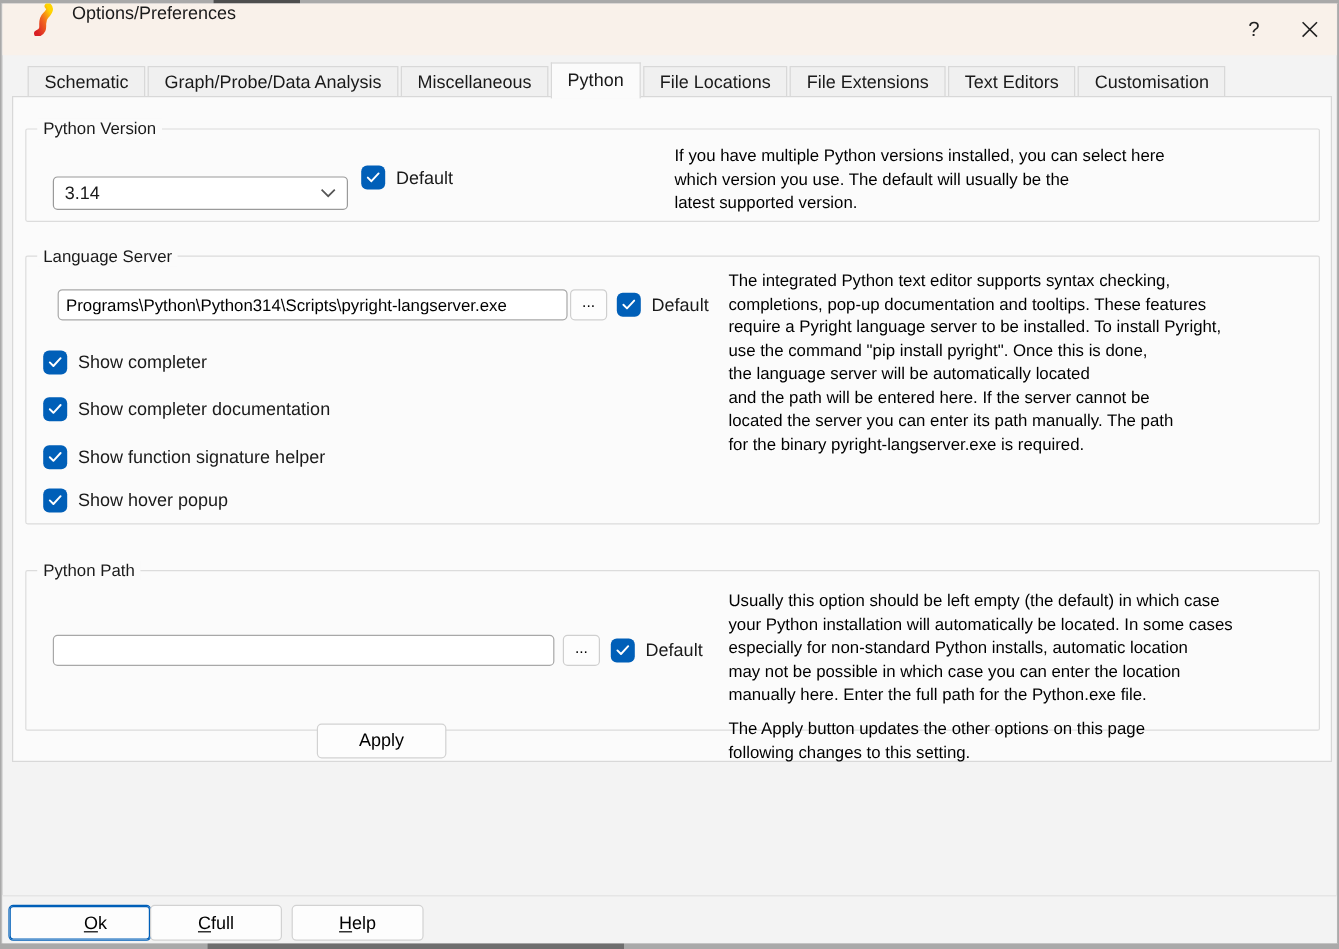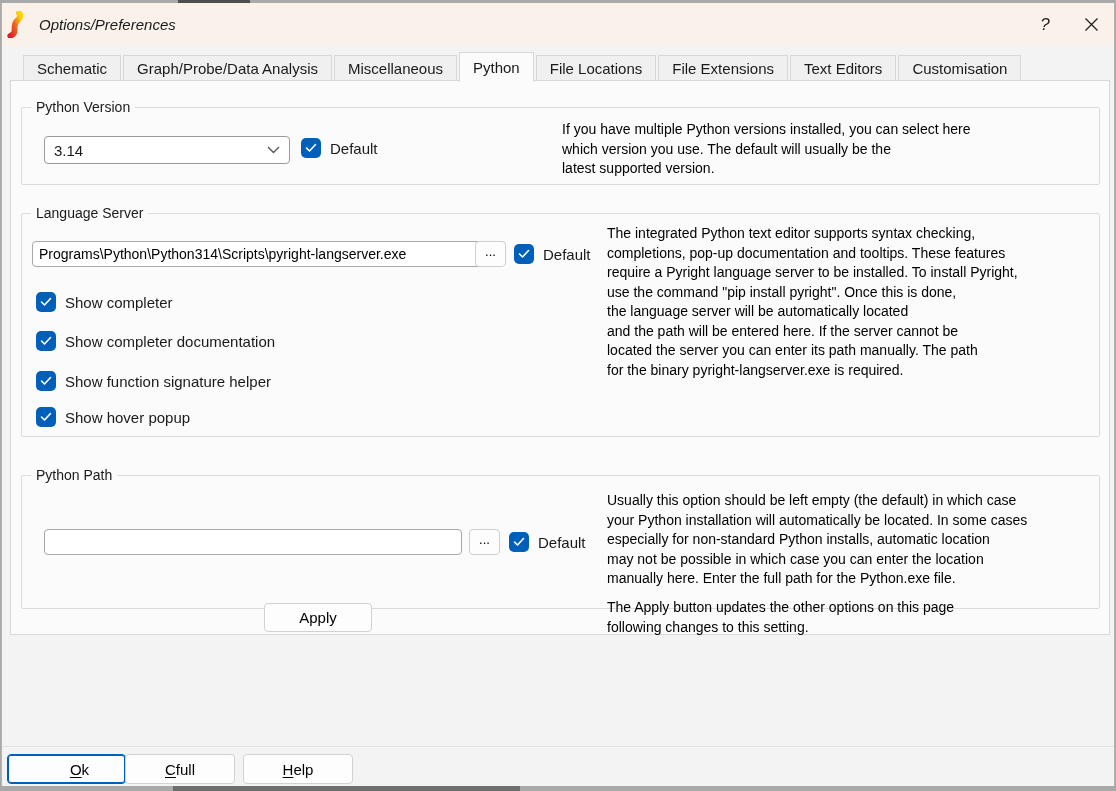--- a/index.html
+++ b/index.html
@@ -22,23 +22,22 @@
   .window{
     position:absolute;left:1px;right:1px;top:3px;bottom:5px;
     background:var(--dialog-bg);
     border:1px solid #b3b3b3;
     border-top:none;border-bottom:none;
   }
   
   .titlebar{
     position:absolute;left:0;right:0;top:0;height:43px;
     background:var(--titlebar);
-    display:flex;align-items:center;
-    padding-left:1px;
-    font-style:italic;
+    display:flex;align-items:flex-start;
+    padding-left:22px;
   }
   .app-icon{width:27px;height:27px;margin-right:9px;flex:0 0 auto;}
   .window-title{font-size:15px;color:#1a1a1a;}
   .titlebar-buttons{margin-left:auto;display:flex;align-items:stretch;height:100%;}
   .tb-btn{
     width:46px;height:100%;display:flex;align-items:center;justify-content:center;
     font-size:17px;color:#222;cursor:default;
   }
   .tb-btn.close svg{display:block;}
   
@@ -192,42 +191,42 @@
     <div class="tab">File Locations</div>
     <div class="tab">File Extensions</div>
     <div class="tab">Text Editors</div>
     <div class="tab">Customisation</div>
   </div>
 
   <div class="panel">
 
     <div class="groupbox g1">
       <span class="group-label">Python Version</span>
-      <div class="combobox" style="left:22px;top:28px;width:246px;height:28px;">
+      <div class="combobox" style="left:22px;top:39px;width:246px;height:28px;">
         <span>3.14</span>
         <svg class="chev" width="13" height="8" viewBox="0 0 13 8">
           <path d="M1 1 L6.5 6.5 L12 1" fill="none" stroke="#555" stroke-width="1.4"></path>
         </svg>
       </div>
       <div class="checkrow" style="left:279px;top:30px;">
         <span class="checkbox">
           <svg width="12" height="10" viewBox="0 0 12 10">
               <path d="M1.5 5 L4.5 8 L10.5 1.5" fill="none" stroke="#fff" stroke-width="1.6" stroke-linecap="round" stroke-linejoin="round"></path>
             </svg>
         </span>
         <span class="lbl">Default</span>
       </div>
       <div class="desc" style="left:540px;top:12px;width:500px;">If you have multiple Python versions installed, you can select here
 which version you use. The default will usually be the
 latest supported version.</div>
     </div>
 
     <div class="groupbox g2">
       <span class="group-label">Language Server</span>
-      <input class="textinput" style="left: 10px; top: 27px; width: 465px; height: 26px;" value="Programs\Python\Python314\Scripts\pyright-langserver.exe">
+      <input class="textinput" style="left: 26px; top: 27px; width: 425px; height: 26px;" value="Programs\Python\Python314\Scripts\pyright-langserver.exe">
       <button class="browse-btn" style="left:453px;top:27px;">...</button>
       <div class="checkrow" style="left:492px;top:30px;">
         <span class="checkbox">
           <svg width="12" height="10" viewBox="0 0 12 10">
               <path d="M1.5 5 L4.5 8 L10.5 1.5" fill="none" stroke="#fff" stroke-width="1.6" stroke-linecap="round" stroke-linejoin="round"></path>
             </svg>
         </span>
         <span class="lbl">Default</span>
       </div>
 

